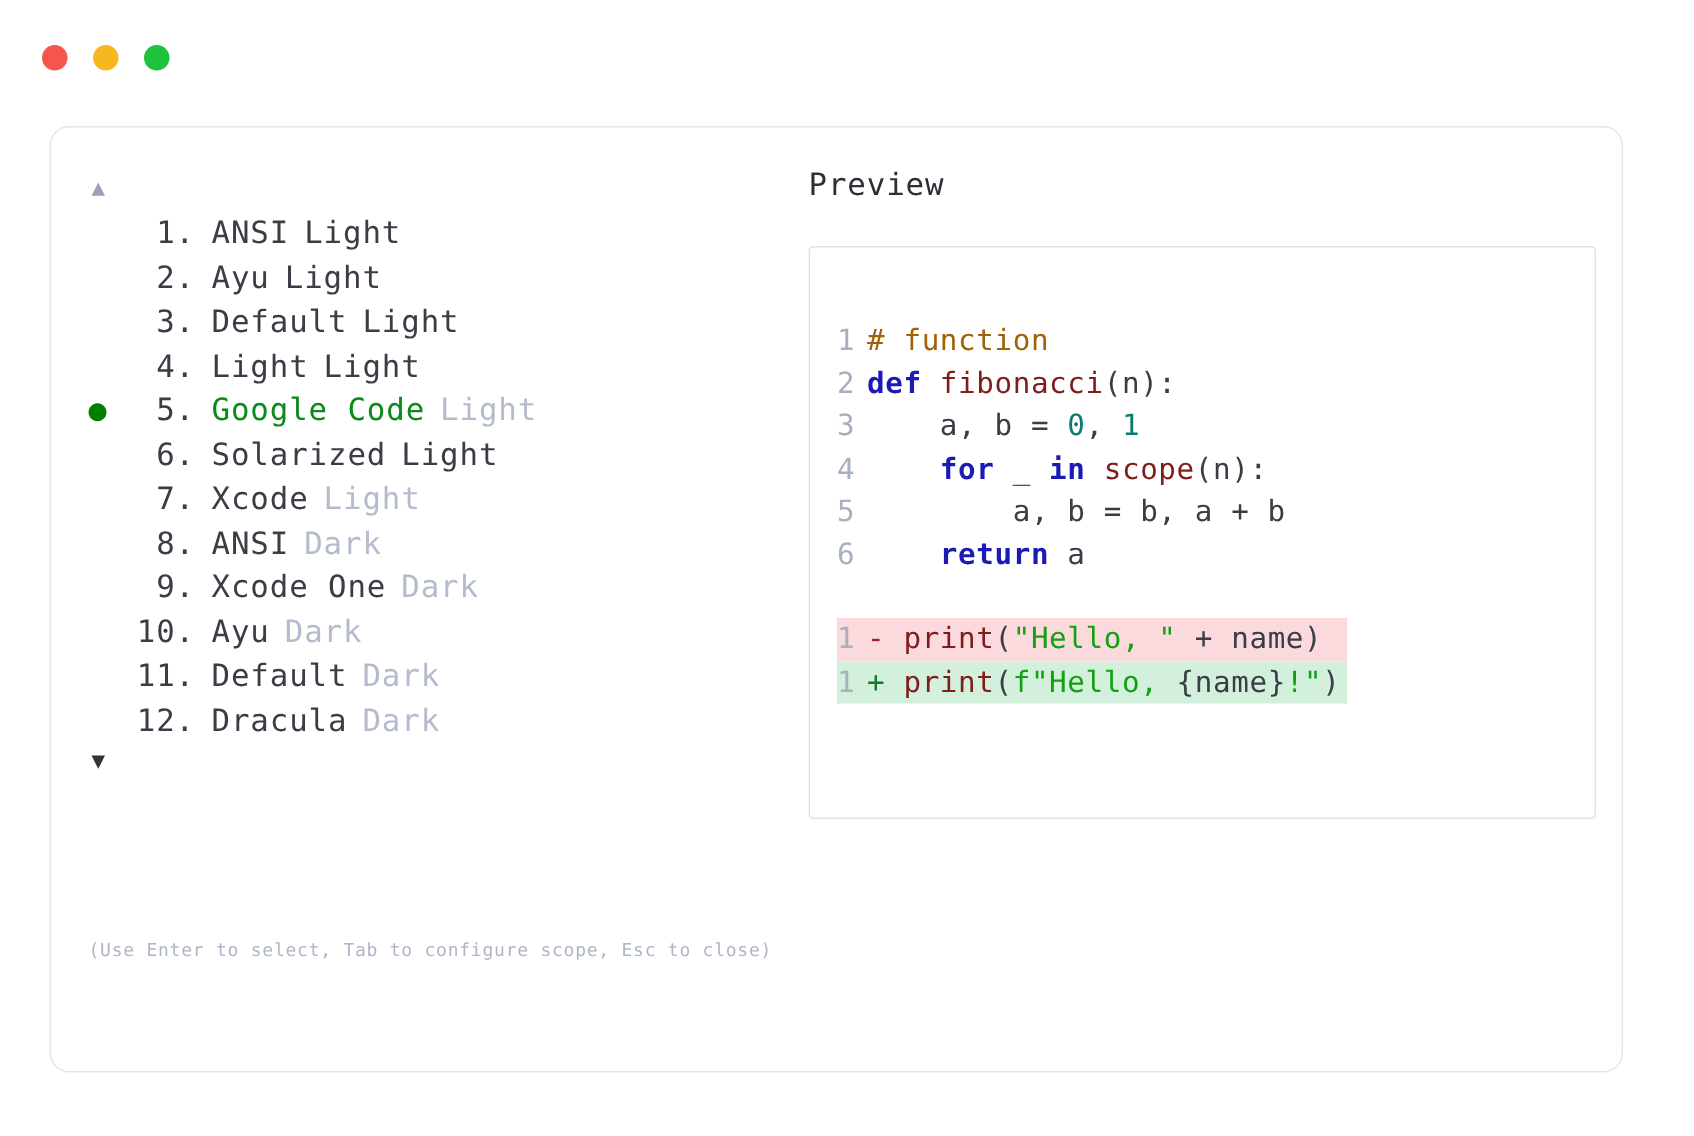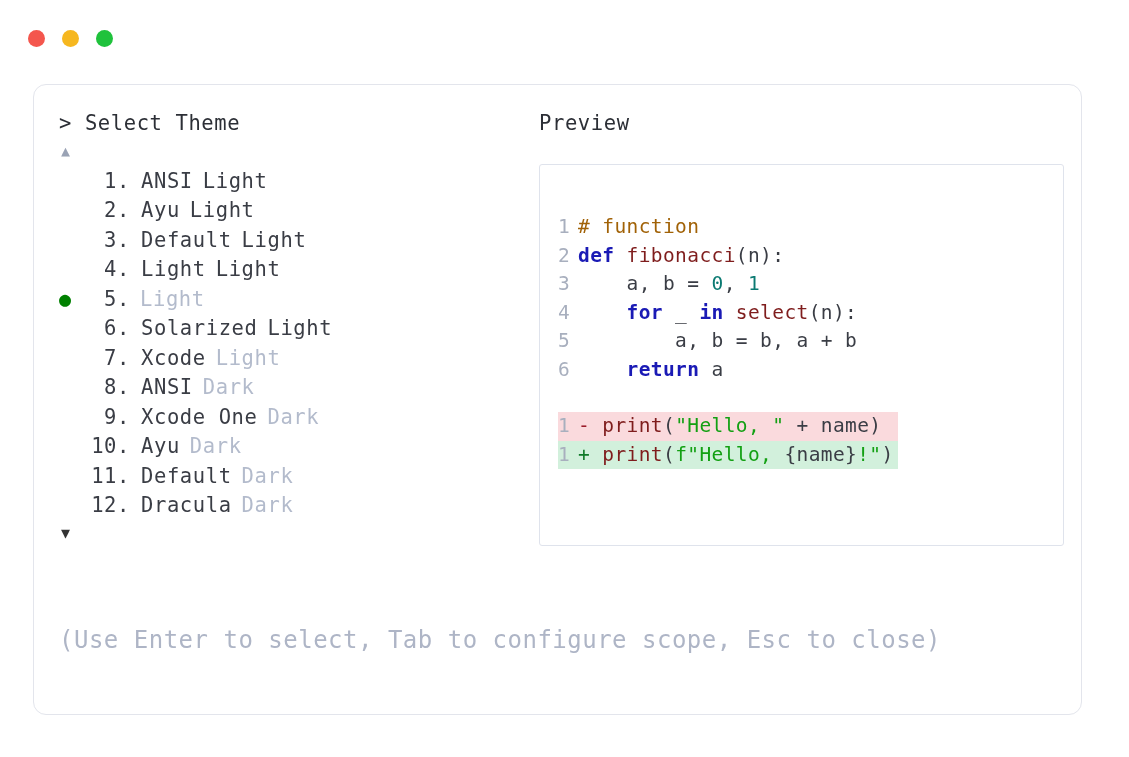--- a/index.html
+++ b/index.html
@@ -106,21 +106,21 @@
   .name-cell { padding-left: 11px; }
   .theme-item.selected .name-cell { color: #0a8a17; }
   .variant-cell { padding-left: 10px; }
   .variant-cell.muted { color: #b3bbcc; }
 
   
   #footer-hint {
     position: absolute;
     left: 25px;
     top: 541px;
-    font-size: 24px;
+    font-size: 12px;
     letter-spacing: 0.5px;
     color: #aeb5c6;
     white-space: pre;
   }
 
   
   #preview-label {
     font-size: 20.5px;
     color: #2c2f36;
     letter-spacing: 0.6px;
@@ -182,30 +182,29 @@
 <div id="window-chrome">
   <span class="traffic-light" style="background: rgb(244, 86, 77);"></span>
   <span class="traffic-light" style="background: rgb(246, 183, 31);"></span>
   <span class="traffic-light" style="background: rgb(31, 194, 60);"></span>
 </div>
 
 <div id="app-card">
 
   <div id="theme-column">
 
-    <div id="prompt-header">&gt; Select Theme</div>
 
     <span id="scroll-up-arrow" class="scroll-arrow">▲</span>
 
     <ul id="theme-list">
         <li class="theme-item"><span class="bullet-cell"></span><span class="index-cell">1.</span><span class="name-cell">ANSI</span><span class="variant-cell">Light</span></li>
         <li class="theme-item"><span class="bullet-cell"></span><span class="index-cell">2.</span><span class="name-cell">Ayu</span><span class="variant-cell">Light</span></li>
         <li class="theme-item"><span class="bullet-cell"></span><span class="index-cell">3.</span><span class="name-cell">Default</span><span class="variant-cell">Light</span></li>
         <li class="theme-item"><span class="bullet-cell"></span><span class="index-cell">4.</span><span class="name-cell">Light</span><span class="variant-cell">Light</span></li>
-        <li class="theme-item selected"><span class="bullet-cell">●</span><span class="index-cell">5.</span><span class="variant-cell muted">Light</span></li>
+        <li class="theme-item selected"><span class="bullet-cell">●</span><span class="index-cell">5.</span><span class="name-cell">Google Code</span><span class="variant-cell muted">Light</span></li>
         <li class="theme-item"><span class="bullet-cell"></span><span class="index-cell">6.</span><span class="name-cell">Solarized</span><span class="variant-cell">Light</span></li>
         <li class="theme-item"><span class="bullet-cell"></span><span class="index-cell">7.</span><span class="name-cell">Xcode</span><span class="variant-cell muted">Light</span></li>
         <li class="theme-item"><span class="bullet-cell"></span><span class="index-cell">8.</span><span class="name-cell">ANSI</span><span class="variant-cell muted">Dark</span></li>
         <li class="theme-item"><span class="bullet-cell"></span><span class="index-cell">9.</span><span class="name-cell">Xcode One</span><span class="variant-cell muted">Dark</span></li>
         <li class="theme-item"><span class="bullet-cell"></span><span class="index-cell">10.</span><span class="name-cell">Ayu</span><span class="variant-cell muted">Dark</span></li>
         <li class="theme-item"><span class="bullet-cell"></span><span class="index-cell">11.</span><span class="name-cell">Default</span><span class="variant-cell muted">Dark</span></li>
         <li class="theme-item"><span class="bullet-cell"></span><span class="index-cell">12.</span><span class="name-cell">Dracula</span><span class="variant-cell muted">Dark</span></li>
       </ul>
 
     <span id="scroll-down-arrow" class="scroll-arrow">▼</span>
@@ -214,21 +213,21 @@
   <div id="footer-hint">(Use Enter to select, Tab to configure scope, Esc to close)</div>
 
   <div id="preview-column">
     <div id="preview-label">Preview</div>
 
     <div id="preview-panel">
       <div id="code-block">
           <div class="code-line"><span class="gutter">1</span><span class="code-text"><span class="tok-comment"># function</span></span></div>
           <div class="code-line"><span class="gutter">2</span><span class="code-text"><span class="tok-keyword">def </span><span class="tok-func">fibonacci</span><span class="tok-plain">(n):</span></span></div>
           <div class="code-line"><span class="gutter">3</span><span class="code-text"><span class="tok-plain">    a, b = </span><span class="tok-number">0</span><span class="tok-plain">, </span><span class="tok-number">1</span></span></div>
-          <div class="code-line"><span class="gutter">4</span><span class="code-text"><span class="tok-plain">    </span><span class="tok-keyword">for</span><span class="tok-plain"> _ </span><span class="tok-keyword">in</span><span class="tok-plain"> </span><span class="tok-func">select</span><span class="tok-plain">(n):</span></span></div>
+          <div class="code-line"><span class="gutter">4</span><span class="code-text"><span class="tok-plain">    </span><span class="tok-keyword">for</span><span class="tok-plain"> _ </span><span class="tok-keyword">in</span><span class="tok-plain"> </span><span class="tok-func">scope</span><span class="tok-plain">(n):</span></span></div>
           <div class="code-line"><span class="gutter">5</span><span class="code-text"><span class="tok-plain">        a, b = b, a + b</span></span></div>
           <div class="code-line"><span class="gutter">6</span><span class="code-text"><span class="tok-plain">    </span><span class="tok-keyword">return</span><span class="tok-plain"> a</span></span></div>
           <div class="blank-line"></div>
           <div class="code-line diff-line removed"><span class="gutter">1</span><span class="code-text"><span class="diff-marker">-</span><span class="tok-plain"> </span><span class="tok-func">print</span><span class="tok-plain">(</span><span class="tok-string">"Hello, "</span><span class="tok-plain"> + name)</span></span></div>
           <div class="code-line diff-line added"><span class="gutter">1</span><span class="code-text"><span class="diff-marker">+</span><span class="tok-plain"> </span><span class="tok-func">print</span><span class="tok-plain">(</span><span class="tok-string">f"Hello, </span><span class="tok-plain">{name}</span><span class="tok-string">!"</span><span class="tok-plain">)</span></span></div>
         </div>
     </div>
   </div>
 
 </div>

